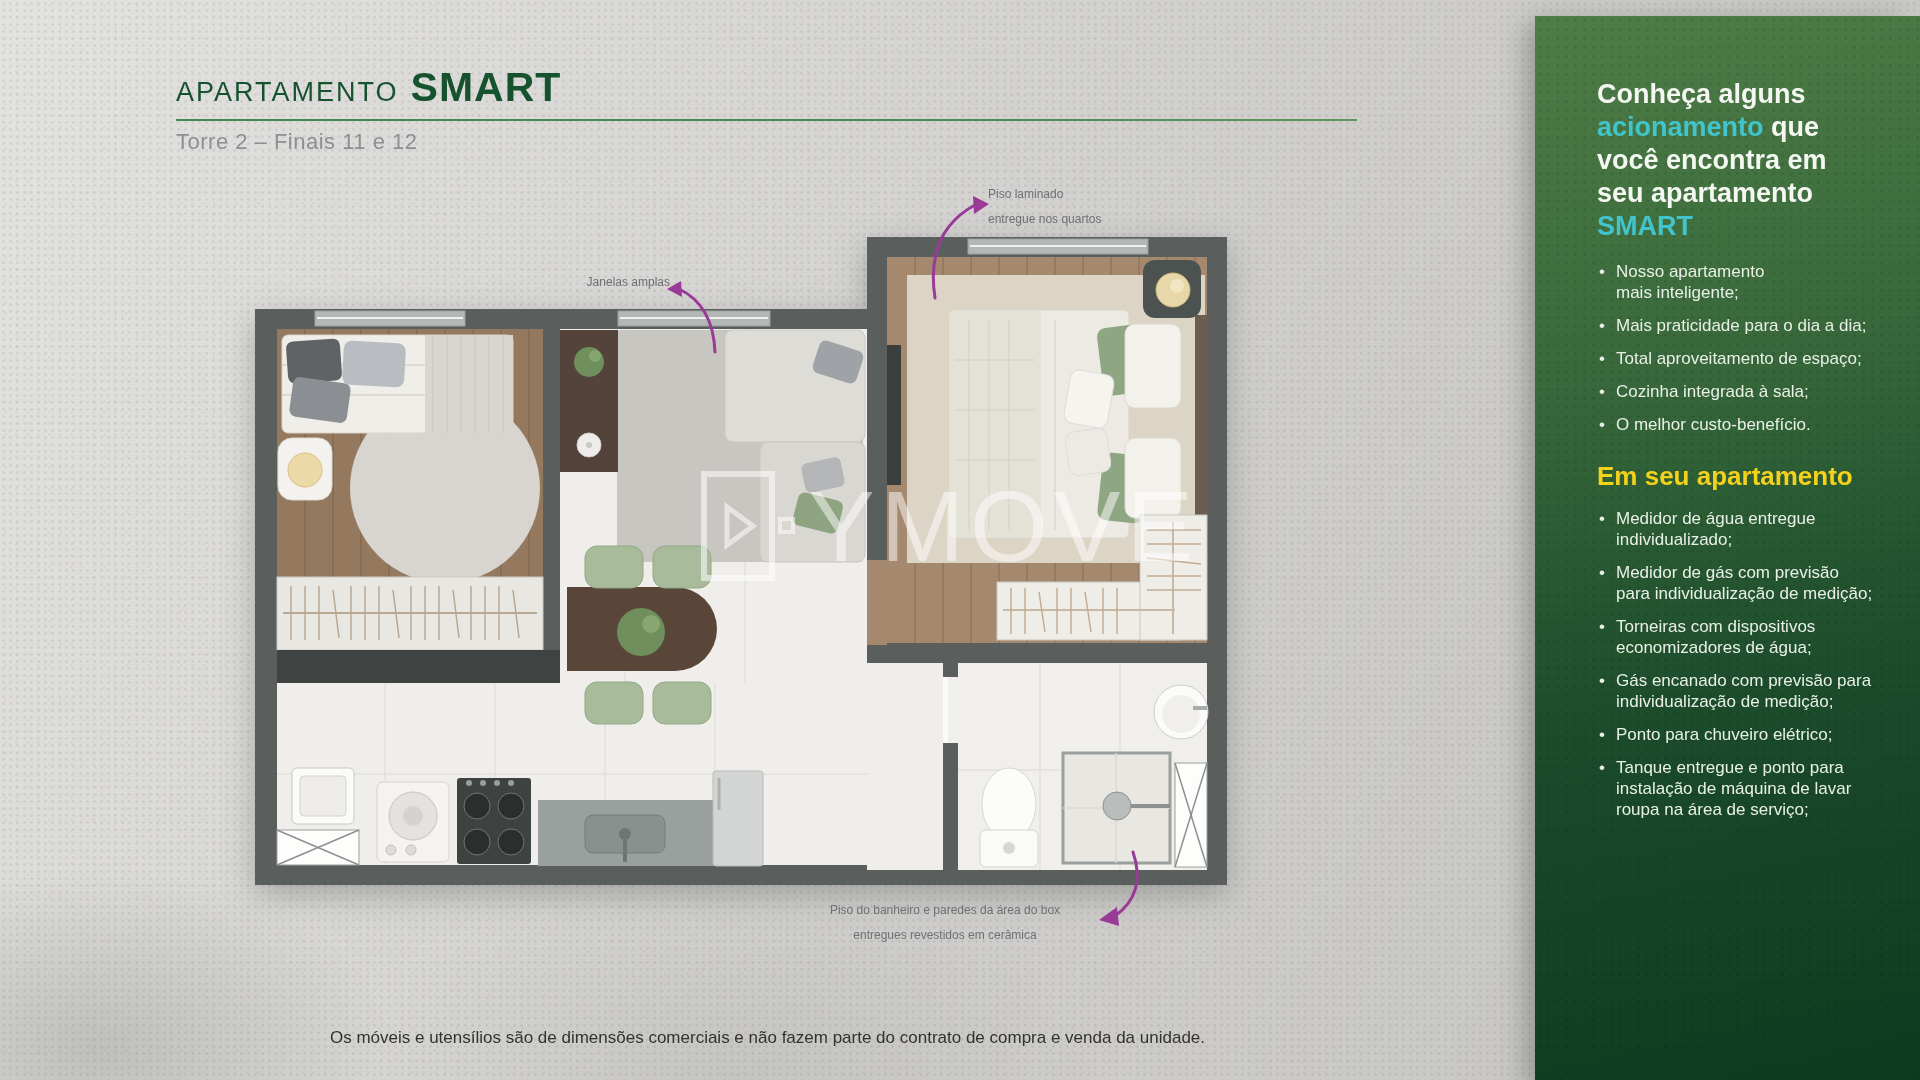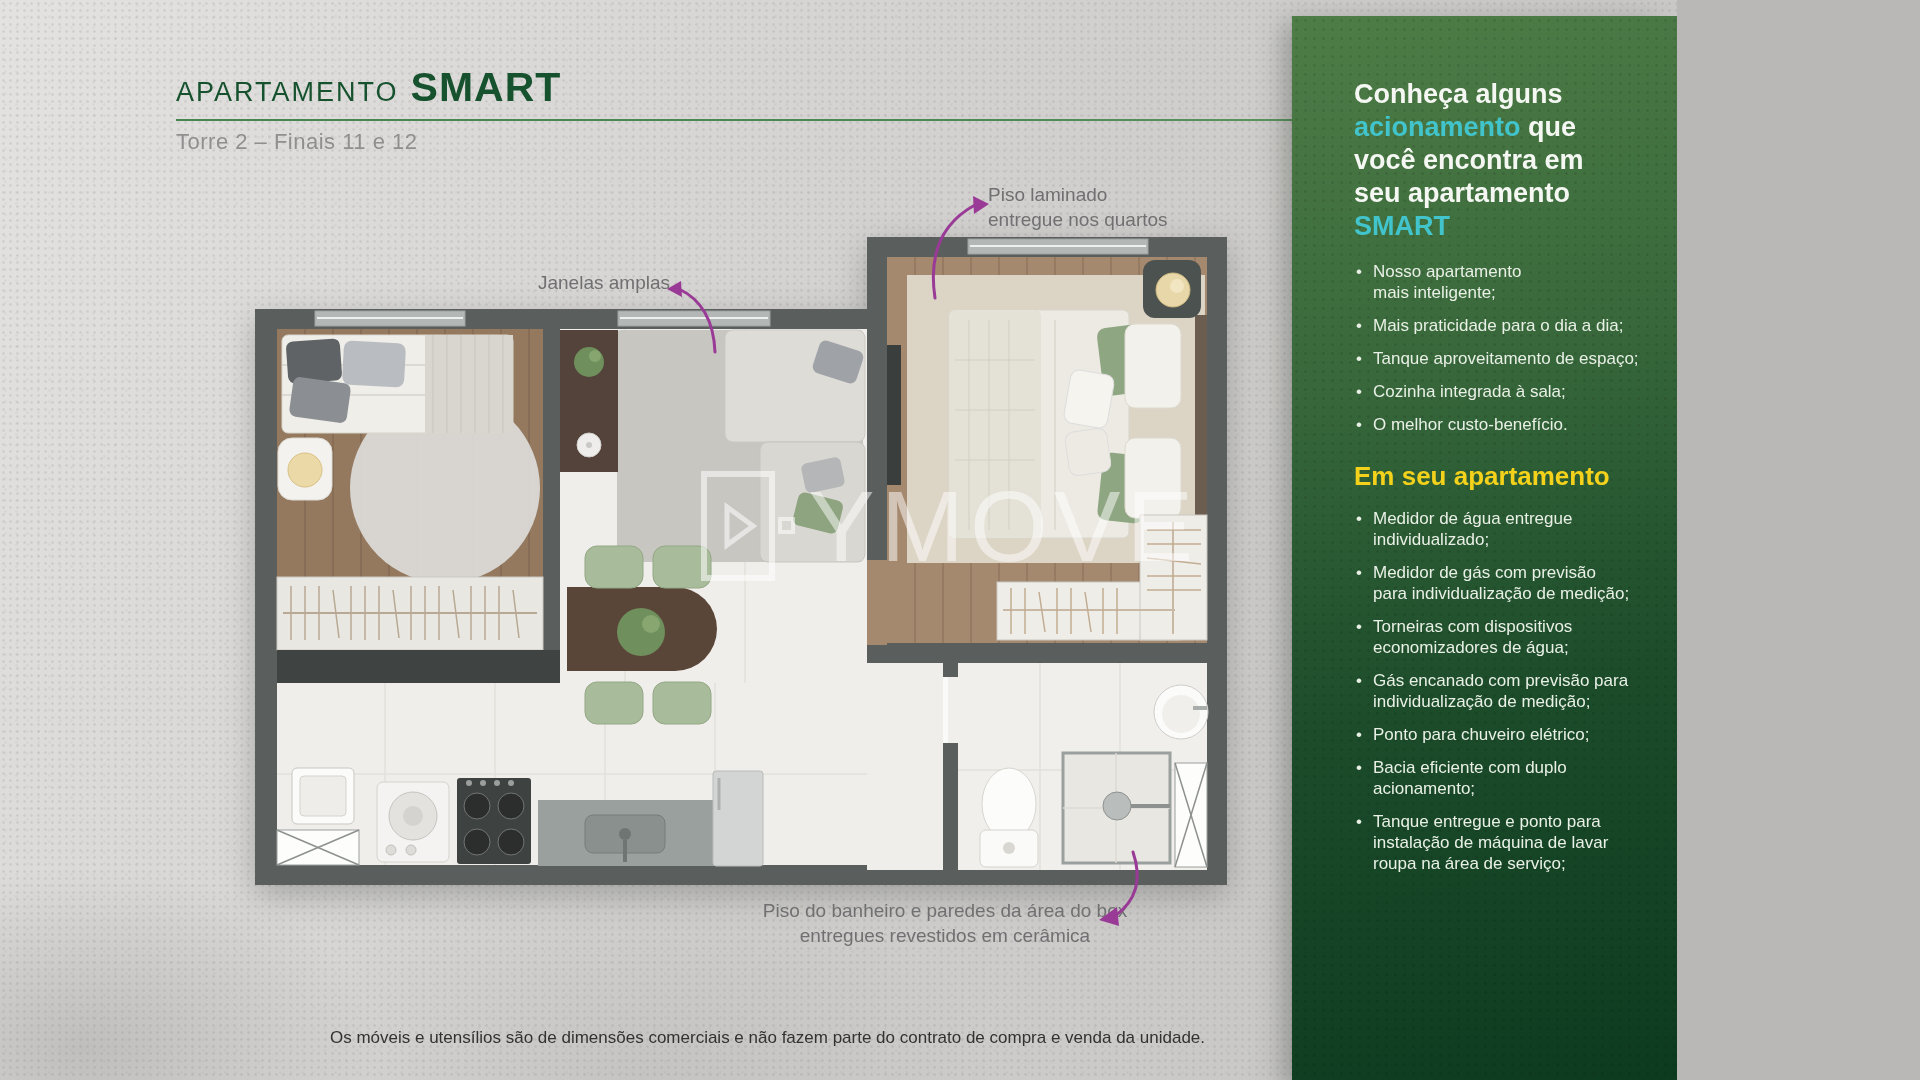--- a/index.html
+++ b/index.html
@@ -1,17 +1,17 @@
 <!DOCTYPE html>
 <html><head>
 <meta charset="utf-8">
 <style>
   html,body{margin:0;padding:0;background:#b9b8b6;}
   .canvas{
-    position:relative;width:1677px;height:1080px;overflow:hidden;
+    position:relative;width:1920px;height:1080px;overflow:hidden;
     font-family:"Liberation Sans",sans-serif;
     background-color:#d8d7d5;
     background-image:
       radial-gradient(rgba(110,110,108,0.14) 1px, transparent 1.6px),
       radial-gradient(rgba(150,150,148,0.10) 1px, transparent 1.6px),
       radial-gradient(420px 260px at 5% 97%, rgba(70,70,68,0.18), transparent 70%),
       radial-gradient(520px 300px at 38% 100%, rgba(90,90,88,0.10), transparent 70%),
       linear-gradient(115deg, rgba(255,255,255,0.28), rgba(0,0,0,0.04) 55%, rgba(0,0,0,0.09));
     background-size:7px 7px, 11px 11px, auto, auto, 100% 100%;
   }
@@ -19,21 +19,21 @@
   .hdr{position:absolute;left:176px;top:64px;width:1185px;}
   .hdr-line1{display:flex;align-items:baseline;gap:12px;color:#17522f;}
   .t-prefix{font-size:27px;letter-spacing:2px;font-weight:500;}
   .t-name{font-size:41px;font-weight:bold;letter-spacing:1px;}
   .t-rule{height:2px;background:linear-gradient(90deg,#47854f,#4c8a55 70%,#5d975f);margin-top:8px;width:1181px;}
   .t-sub{margin-top:8px;font-size:22px;color:#8f8f8f;letter-spacing:0.5px;}
   
   .plan{position:absolute;left:255px;top:230px;width:990px;height:660px;}
   .plan svg{filter:drop-shadow(0 10px 16px rgba(50,52,50,0.30));}
   
-  .anno{position:absolute;color:#707072;font-size:19px;line-height:25px;white-space:pre-line;}
+  .anno{position:absolute;color:#707072;font-size:12px;line-height:25px;white-space:pre-line;}
   .anno-windows{left:480px;top:270px;width:190px;text-align:right;}
   .anno-laminate{left:988px;top:182px;text-align:left;}
   .anno-bath{left:745px;top:898px;width:400px;text-align:center;}
   .arrow{position:absolute;}
   
   .wm{position:absolute;left:700px;top:470px;display:flex;align-items:center;gap:12px;pointer-events:none;}
   .wm-text{font-size:100px;font-weight:400;letter-spacing:6px;color:rgba(255,255,255,0.50);line-height:1;}
   
   .disc{position:absolute;left:0;top:1026px;width:1535px;text-align:center;color:#33322f;font-size:17px;line-height:24px;}
   
@@ -331,37 +331,35 @@
         <span>Conheça alguns</span>
         <span><span class="inline hl-teal">acionamento</span><span class="inline"> que</span></span>
         <span>você encontra em</span>
         <span>seu apartamento</span>
         <span class="hl-teal">SMART</span>
       </h2>
       <ul class="p-list">
         <li>Nosso apartamento
 mais inteligente;</li>
         <li>Mais praticidade para o dia a dia;</li>
-        <li>Tanque aproveitamento de espaço;</li>
+        <li>Total aproveitamento de espaço;</li>
         <li>Cozinha integrada à sala;</li>
         <li>O melhor custo-benefício.</li>
       </ul>
       <h3 class="p-sec">Em seu apartamento</h3>
       <ul class="p-list">
         <li>Medidor de água entregue
 individualizado;</li>
         <li>Medidor de gás com previsão
 para individualização de medição;</li>
         <li>Torneiras com dispositivos
 economizadores de água;</li>
         <li>Gás encanado com previsão para
 individualização de medição;</li>
         <li>Ponto para chuveiro elétrico;</li>
-        <li>Bacia eficiente com duplo
-acionamento;</li>
         <li>Tanque entregue e ponto para
 instalação de máquina de lavar
 roupa na área de serviço;</li>
       </ul>
     </div>
   </aside>
 
 </div>
 
 </body></html>

